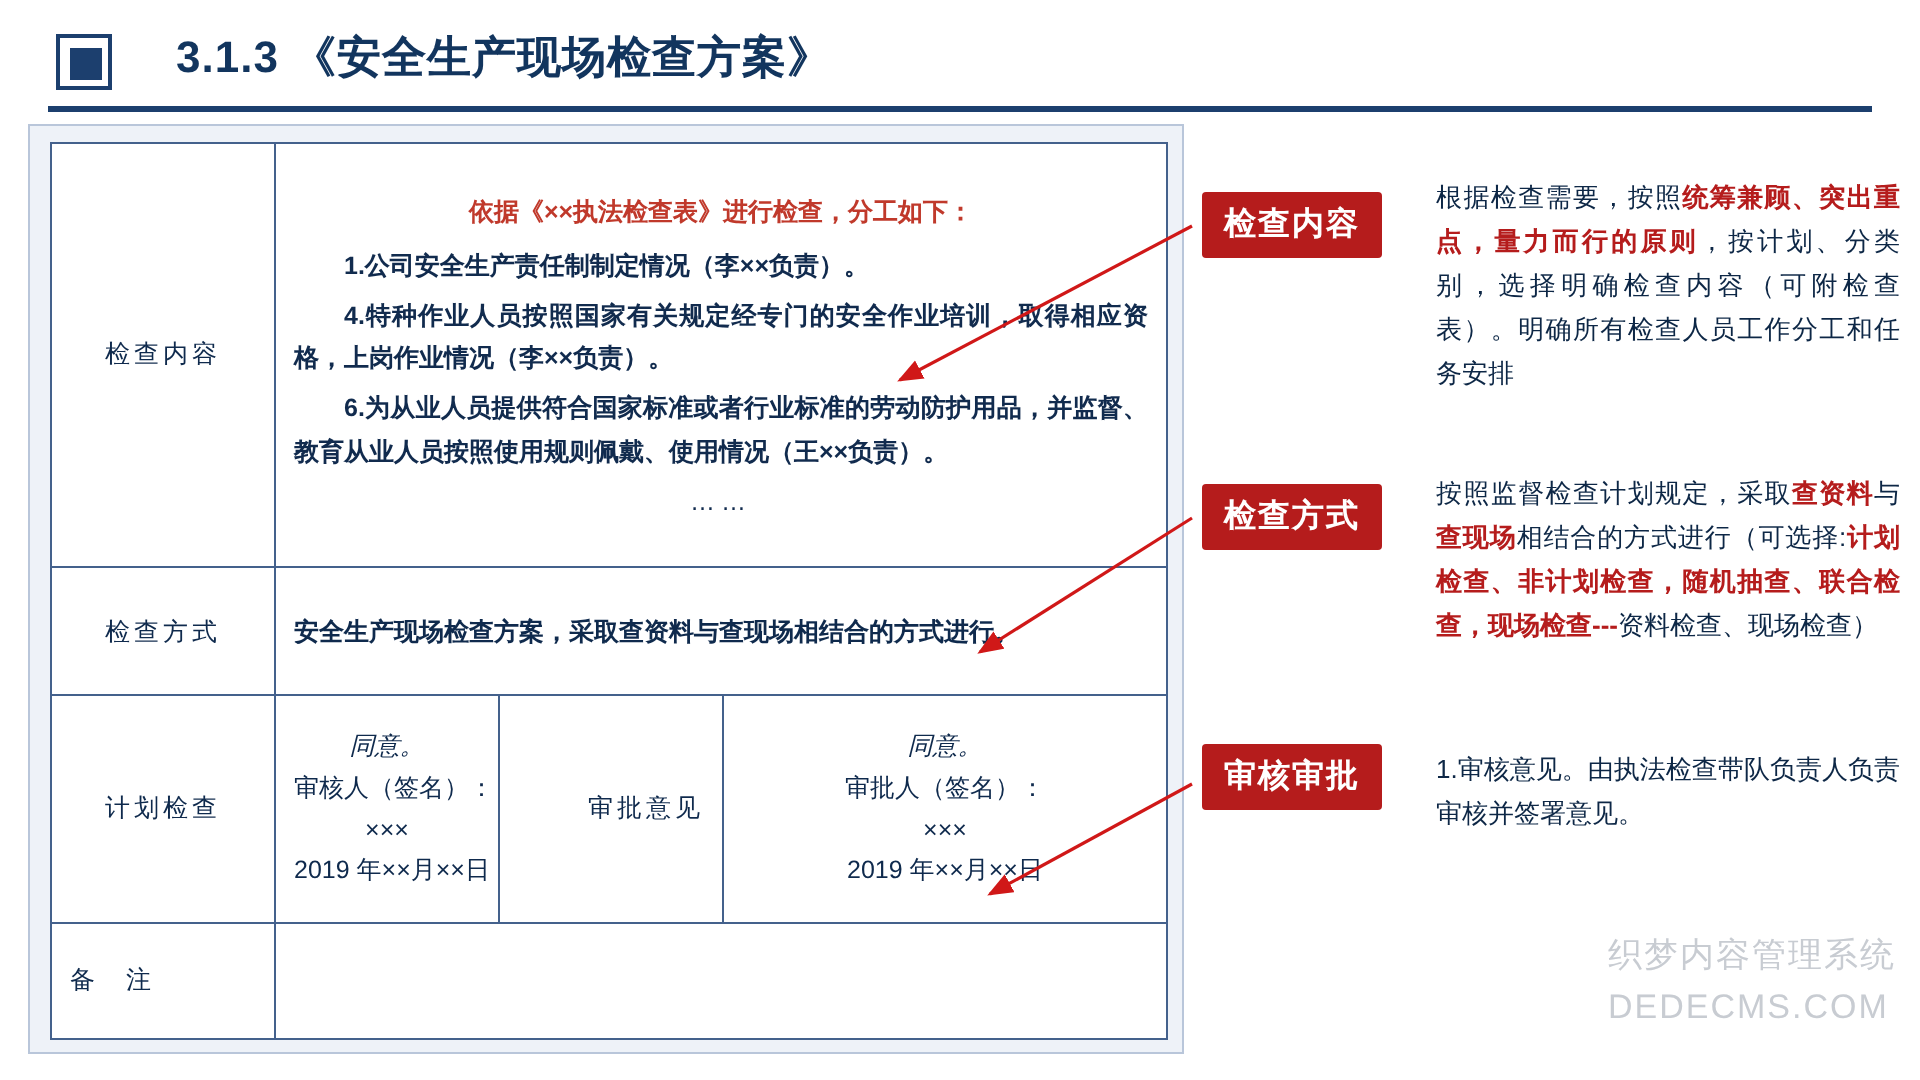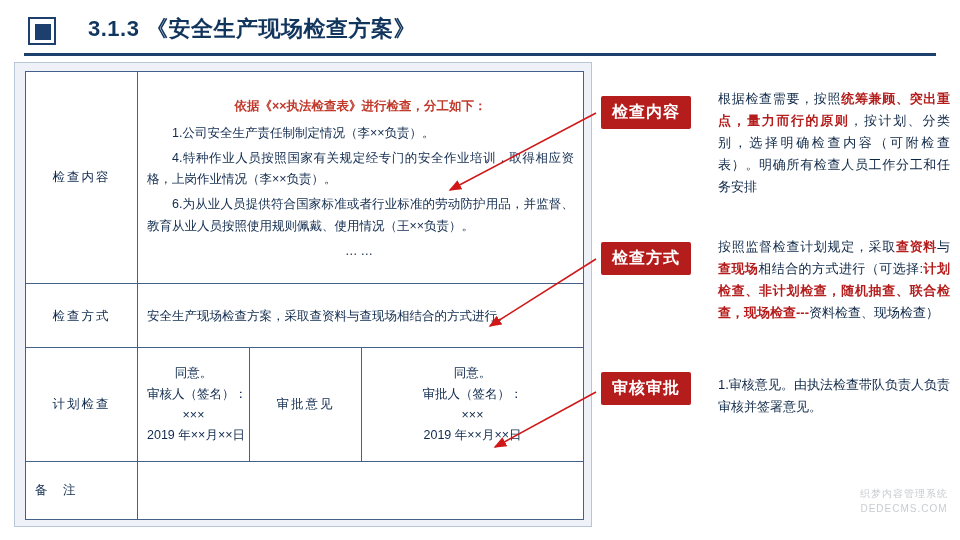--- a/index.html
+++ b/index.html
@@ -97,34 +97,34 @@
     font-size: 12.5px;
     color: #112b4e;
     line-height: 1.7;
   }
   .dots {
     text-align: center;
     color: #112b4e;
     margin: 2px 0 0 0;
     letter-spacing: 3px;
   }
-  .mid-cell { text-align: center; letter-spacing: 2px; }
+  .mid-cell { text-align: right; letter-spacing: 2px; }
   .sign-cell {
     text-align: center;
     line-height: 2.0;
     font-size: 12.5px;
   }
   .sign-cell div { white-space: nowrap; }
-  .sign-indent { text-align: center; }
+  .sign-indent { text-align: center; font-style: italic; }
   .remark-cell {
     height: 58px;
     text-align: left;
     letter-spacing: 6px;
   }
-  .just { text-align: justify; }
+  .just { text-align: justify; font-weight: bold; }
 
   
   .tag {
     position: absolute;
     background: #b51c1c;
     color: #ffffff;
     font-size: 16px;
     font-weight: bold;
     letter-spacing: 1px;
     padding: 6px 11px;
@@ -154,23 +154,23 @@
     position: absolute;
     left: 0; top: 0;
     width: 960px; height: 540px;
     pointer-events: none;
   }
 
   
   .watermark {
     position: absolute;
     right: 12px; bottom: 24px;
-    text-align: center;
+    text-align: left;
     color: #c8ccd2;
-    font-size: 10px;
+    font-size: 17px;
     line-height: 1.5;
     letter-spacing: 1px;
   }
 </style>
 </head>
 <body>
 
 <div id="page">
 
   <div class="header">

